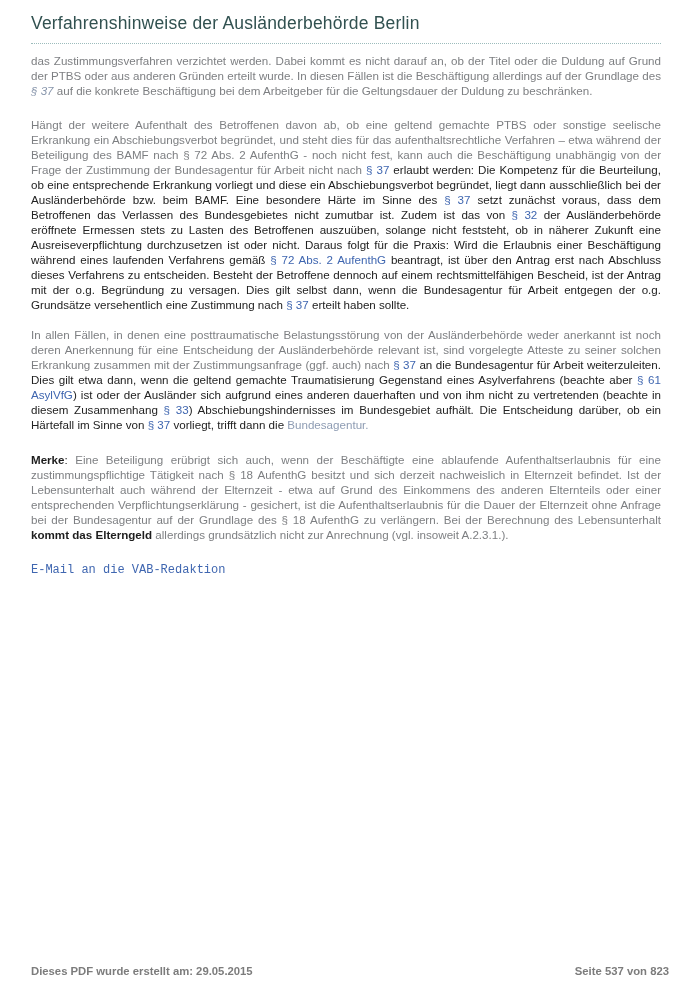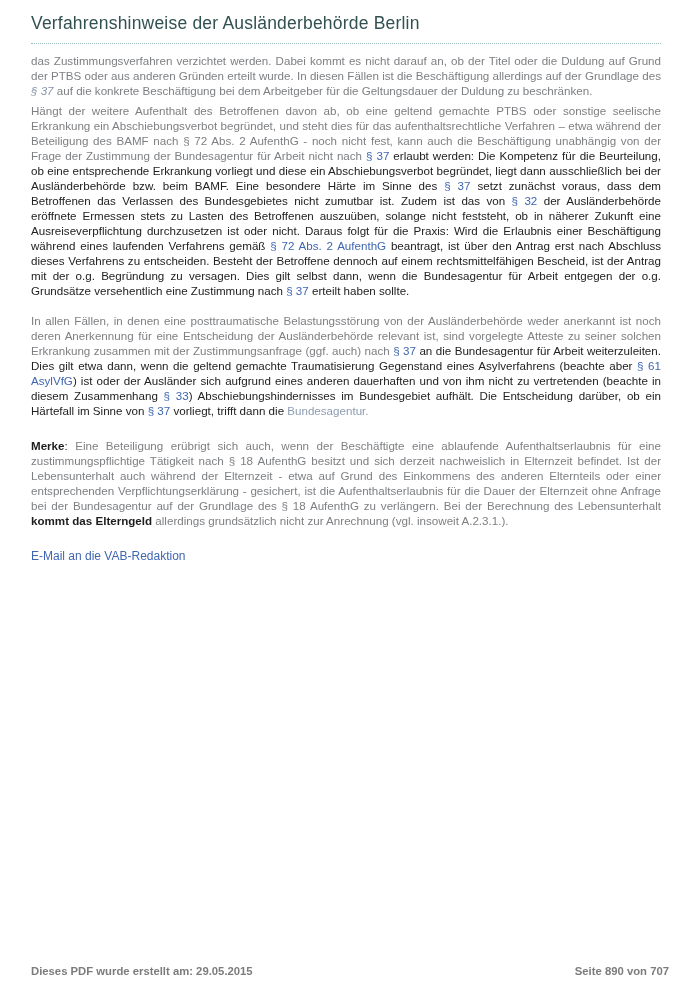--- a/index.html
+++ b/index.html
@@ -11,35 +11,35 @@
   .page { position:absolute; inset:0; background:#fff; padding:10px 39px 0 31px; }
 
   .title {
     font-size:17.5px; font-weight:400; color:#315150;
     letter-spacing:.2px; padding:3px 0 9px 0;
   }
   .title-rule { border-top:1px dotted #9cbcbc; height:0; margin-bottom:9px; }
 
   .body-text { font-size:11.6px; line-height:15px; text-align:justify; }
   p.para { margin:0; }
-  p.p1 { margin-bottom:5px; }
+  p.p1 { margin-bottom:19px; }
   p.p2 { margin-bottom:15px; }
   p.p3 { margin-bottom:20px; }
   p.p4 { margin-bottom:10px; }
 
   .run-gray     { color:#7d7f82; }
   .run-black    { color:#222222;margin-top:44px; }
   .run-link     { color:#3f66b0; }
   .run-ref      { color:#8795ab; font-style:italic; }
   .run-graylink { color:#8e9cb3; }
   .run-bold     { color:#1d1d1d; font-weight:bold;margin-top:32px; }
 
   .email-link {
     display:inline-block; margin-top:11px;
-    font-size:12px; color:#3f66b0; text-decoration:none; cursor:pointer;
+    font-size:12px; color:#3f66b0; text-decoration:none; cursor:pointer;font-family:Liberation Mono, monospace;
   }
 
   .footer {
     position:absolute; left:31px; right:31px; bottom:13px;
     display:flex; justify-content:space-between;
     font-size:11.3px; color:#7c7c7c;font-weight:bold;
   }
 </style>
 </head>
 <body>
@@ -53,16 +53,16 @@
     <p class="para p1"><span class="run-gray">das Zustimmungsverfahren verzichtet werden. Dabei kommt es nicht darauf an, ob der Titel oder die Duldung auf Grund der PTBS oder aus anderen Gründen erteilt wurde. In diesen Fällen ist die Beschäftigung allerdings auf der Grundlage des </span><span class="run-ref">§ 37</span><span class="run-gray"> auf die konkrete Beschäftigung bei dem Arbeitgeber für die Geltungsdauer der Duldung zu beschränken.</span></p>
     <p class="para p2"><span class="run-gray">Hängt der weitere Aufenthalt des Betroffenen davon ab, ob eine geltend gemachte PTBS oder sonstige seelische Erkrankung ein Abschiebungsverbot begründet, und steht dies für das aufenthaltsrechtliche Verfahren – etwa während der Beteiligung des BAMF nach § 72 Abs. 2 AufenthG - noch nicht fest, kann auch die Beschäftigung unabhängig von der Frage der Zustimmung der Bundesagentur für Arbeit nicht nach </span><span class="run-link">§ 37</span><span class="run-black"> erlaubt werden: Die Kompetenz für die Beurteilung, ob eine entsprechende Erkrankung vorliegt und diese ein Abschiebungsverbot begründet, liegt dann ausschließlich bei der Ausländerbehörde bzw. beim BAMF. Eine besondere Härte im Sinne des </span><span class="run-link">§ 37</span><span class="run-black"> setzt zunächst voraus, dass dem Betroffenen das Verlassen des Bundesgebietes nicht zumutbar ist. Zudem ist das von </span><span class="run-link">§ 32</span><span class="run-black"> der Ausländerbehörde eröffnete Ermessen stets zu Lasten des Betroffenen auszuüben, solange nicht feststeht, ob in näherer Zukunft eine Ausreiseverpflichtung durchzusetzen ist oder nicht. Daraus folgt für die Praxis: Wird die Erlaubnis einer Beschäftigung während eines laufenden Verfahrens gemäß </span><span class="run-link">§ 72 Abs. 2 AufenthG</span><span class="run-black"> beantragt, ist über den Antrag erst nach Abschluss dieses Verfahrens zu entscheiden. Besteht der Betroffene dennoch auf einem rechtsmittelfähigen Bescheid, ist der Antrag mit der o.g. Begründung zu versagen. Dies gilt selbst dann, wenn die Bundesagentur für Arbeit entgegen der o.g. Grundsätze versehentlich eine Zustimmung nach </span><span class="run-link">§ 37</span><span class="run-black"> erteilt haben sollte.</span></p>
     <p class="para p3"><span class="run-gray">In allen Fällen, in denen eine posttraumatische Belastungsstörung von der Ausländerbehörde weder anerkannt ist noch deren Anerkennung für eine Entscheidung der Ausländerbehörde relevant ist, sind vorgelegte Atteste zu seiner solchen Erkrankung zusammen mit der Zustimmungsanfrage (ggf. auch) nach </span><span class="run-link">§ 37</span><span class="run-black">  an die Bundesagentur für Arbeit weiterzuleiten. Dies gilt etwa dann, wenn die geltend gemachte Traumatisierung Gegenstand eines Asylverfahrens (beachte aber </span><span class="run-link">§ 61 AsylVfG</span><span class="run-black">) ist oder der Ausländer sich aufgrund eines anderen dauerhaften und von ihm nicht zu vertretenden (beachte in diesem Zusammenhang </span><span class="run-link">§ 33</span><span class="run-black">)  Abschiebungshindernisses im Bundesgebiet aufhält. Die Entscheidung darüber, ob ein Härtefall im Sinne von </span><span class="run-link">§ 37</span><span class="run-black">  vorliegt, trifft dann die </span><span class="run-graylink">Bundesagentur.</span></p>
     <p class="para p4"><span class="run-bold">Merke</span><span class="run-black">: </span><span class="run-gray">Eine Beteiligung erübrigt sich auch, wenn der Beschäftigte eine ablaufende Aufenthaltserlaubnis für eine zustimmungspflichtige Tätigkeit nach § 18 AufenthG besitzt und sich derzeit nachweislich in Elternzeit befindet. Ist der Lebensunterhalt auch während der Elternzeit - etwa auf Grund des Einkommens des anderen Elternteils oder einer entsprechenden Verpflichtungserklärung - gesichert, ist die Aufenthaltserlaubnis für die Dauer der Elternzeit ohne Anfrage bei der Bundesagentur auf der Grundlage des § 18 AufenthG zu verlängern. Bei der Berechnung des Lebensunterhalt </span><span class="run-bold">kommt das Elterngeld</span><span class="run-gray"> allerdings grundsätzlich nicht zur Anrechnung (vgl. insoweit A.2.3.1.).</span></p>
 
     <a class="email-link" href="#">E-Mail an die VAB-Redaktion</a>
   </div>
 
   <div class="footer">
     <span>Dieses PDF wurde erstellt am: 29.05.2015</span>
-    <span>Seite 890 von 707</span>
+    <span>Seite 537 von 823</span>
   </div>
 
 </div>
 
 </body></html>

